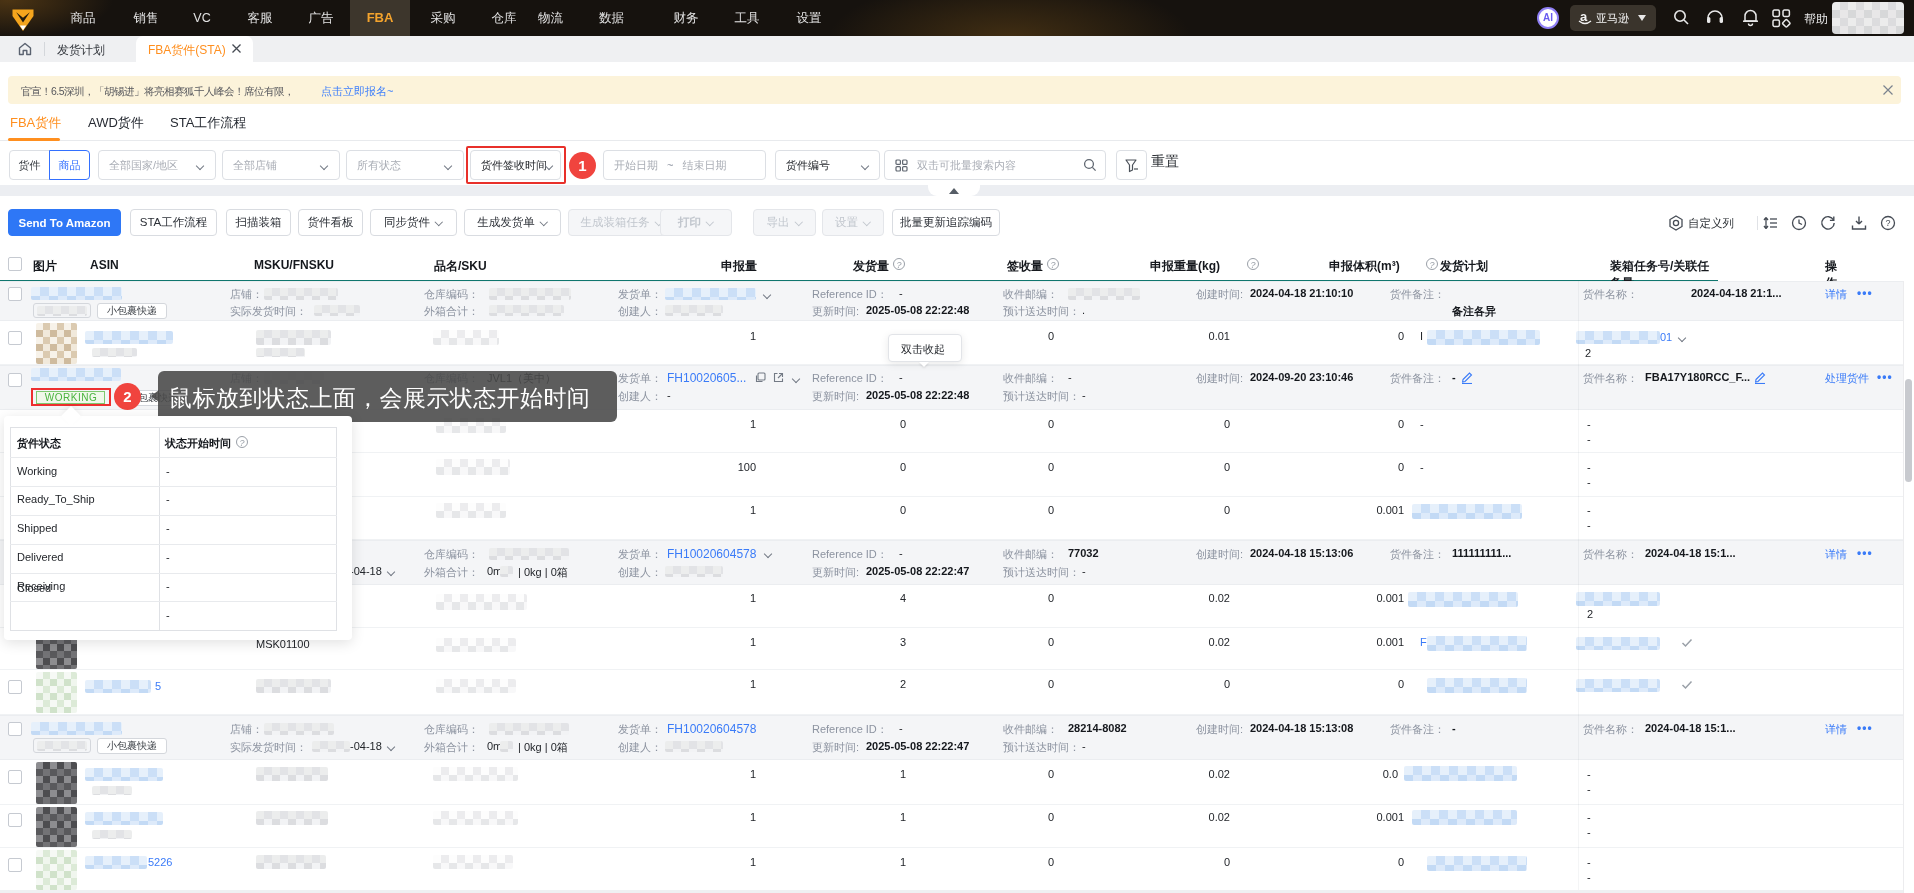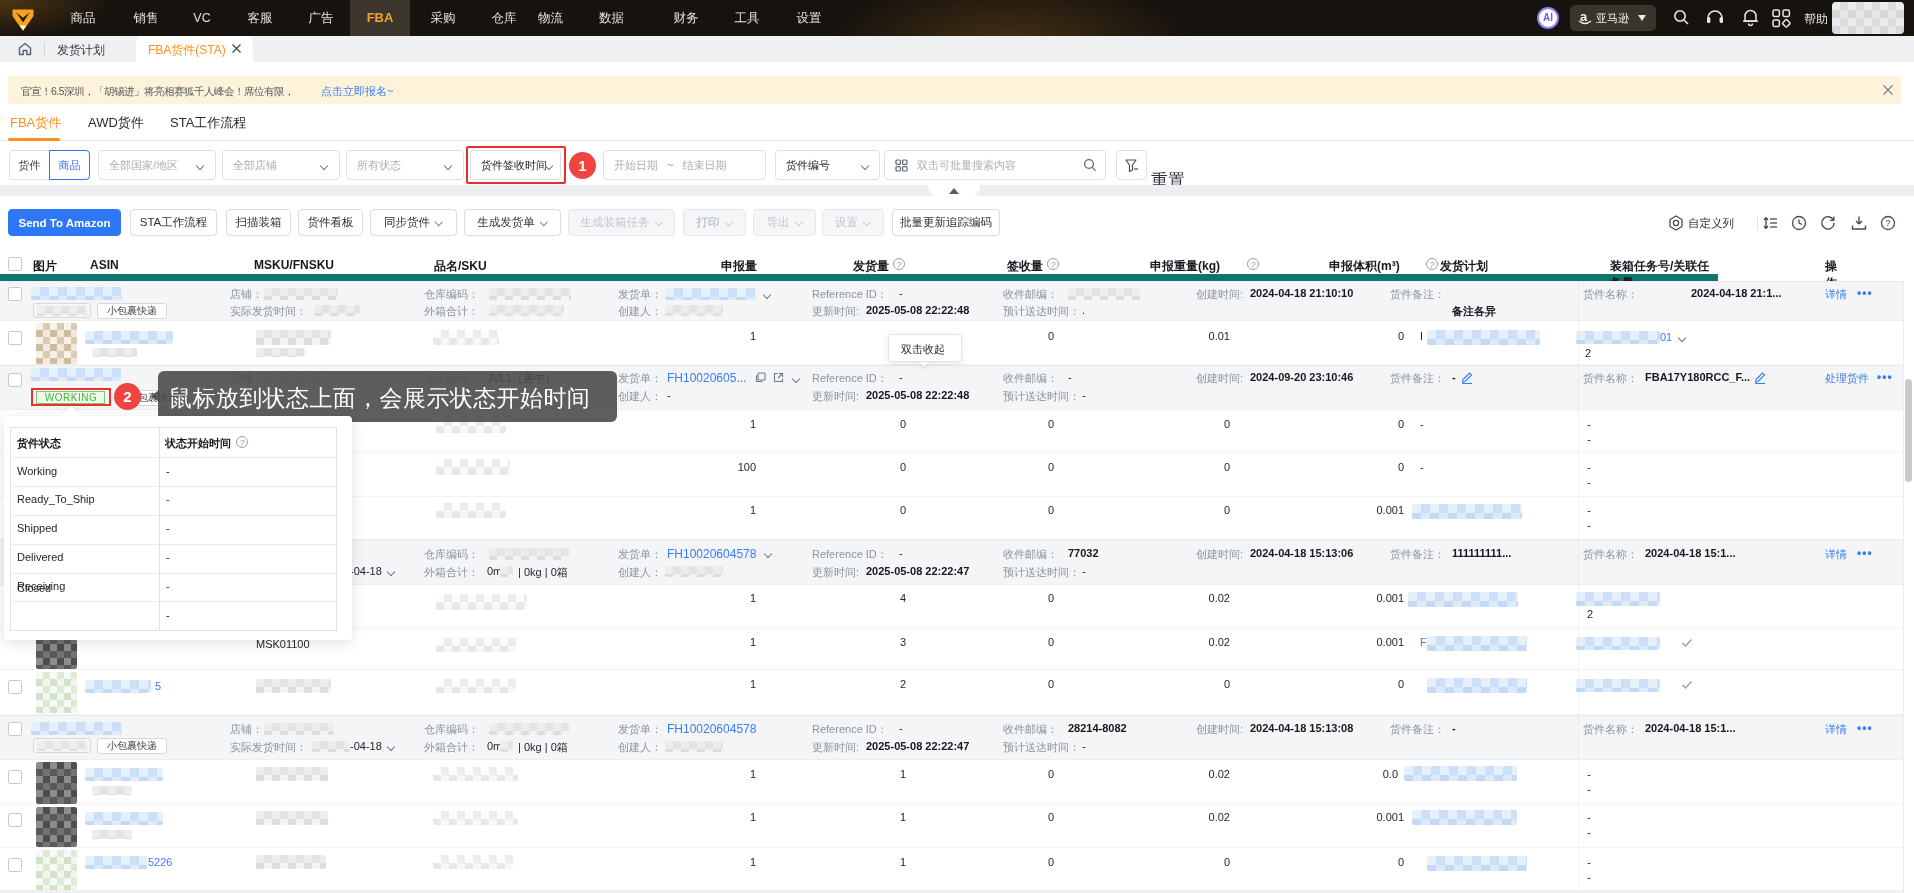--- a/index.html
+++ b/index.html
@@ -149,36 +149,36 @@
       <circle cx="6" cy="6" r="4.4" stroke="#5f6670" stroke-width="1.3" fill="none"></circle>
       <line x1="9.4" y1="9.4" x2="12.6" y2="12.6" stroke="#5f6670" stroke-width="1.3"></line>
     </svg>
 </div>
 <div class="abs" style="left:1116px;top:150px;width:31px;height:30px;border:1px solid #dcdfe4;border-radius:4px;background:#fff">
   <svg style="position:absolute;left:8px;top:8px" width="14" height="14" viewBox="0 0 14 14">
       <path d="M1 1 H11 L7.5 6 V11 L4.5 12.5 V6 Z" stroke="#4a5058" stroke-width="1.2" fill="none" stroke-linejoin="round"></path>
       <line x1="9" y1="10" x2="13" y2="10" stroke="#4a5058" stroke-width="1.2"></line>
     </svg>
 </div>
-<div class="abs" style="left:1151px;top:169px;font-size:17px;color:#2f3338">重置</div>
+<div class="abs" style="left:1151px;top:153px;font-size:14px;color:#2f3338">重置</div>
 
 <div class="abs" style="left:0;top:185px;width:1914px;height:11px;background:#eceef2"></div>
 <div class="abs" style="left:928px;top:185px;width:52px;height:11px;background:#fff;border-radius:0 0 9px 9px"></div>
 <div class="abs" style="left:949px;top:188px;width:0;height:0;border-left:5px solid transparent;border-right:5px solid transparent;border-bottom:6px solid #565d66"></div>
 
 <div class="abs" style="left:0;top:196px;width:1914px;height:697px;background:#fff"></div>
 <div id="toolbar">
     <div class="btn" style="left:8px;width:113px;background:#2e77f6;border-color:#2e77f6;color:#fff;font-weight:bold;">Send To Amazon</div>
     <div class="btn" style="left:130px;width:87px;">STA工作流程</div>
     <div class="btn" style="left:226px;width:65px;">扫描装箱</div>
     <div class="btn" style="left:298px;width:65px;">货件看板</div>
     <div class="btn" style="left:370px;width:87px;">同步货件<span class="bchev"></span></div>
     <div class="btn" style="left:464px;width:97px;">生成发货单<span class="bchev"></span></div>
     <div class="btn dis" style="left:568px;width:107px;">生成装箱任务<span class="bchev"></span></div>
-    <div class="btn dis" style="left:683px;width:63px;font-weight:bold;">打印<span class="bchev"></span></div>
+    <div class="btn dis" style="left:660px;width:72px;font-weight:bold;">打印<span class="bchev"></span></div>
     <div class="btn dis" style="left:753px;width:63px;">导出<span class="bchev"></span></div>
     <div class="btn dis" style="left:822px;width:62px;">设置<span class="bchev"></span></div>
     <div class="btn" style="left:892px;width:108px;">批量更新追踪编码</div>
     <svg class="abs" style="left:1668px;top:215px" width="16" height="16" viewBox="0 0 16 16">
       <path d="M8 1 L14 4.5 V11.5 L8 15 L2 11.5 V4.5 Z" stroke="#464c55" stroke-width="1.3" fill="none"></path>
       <circle cx="8" cy="8" r="2.6" stroke="#464c55" stroke-width="1.3" fill="none"></circle>
     </svg>
     <div class="abs" style="left:1688px;top:216px;font-size:11.5px;color:#2f3338">自定义列</div>
     <div class="abs" style="left:1757px;top:216px;width:1px;height:14px;background:#e0e2e6"></div>
     <svg class="abs" style="left:1762px;top:215px" width="16" height="16" viewBox="0 0 16 16">
@@ -198,21 +198,21 @@
     <svg class="abs" style="left:1851px;top:215px" width="16" height="16" viewBox="0 0 16 16">
       <path d="M8 1.5 V9 M8 9 L5 6 M8 9 L11 6" stroke="#464c55" stroke-width="1.4" fill="none"></path>
       <path d="M1.5 10.5 V14 H14.5 V10.5" stroke="#464c55" stroke-width="1.4" fill="none"></path>
     </svg>
     <svg class="abs" style="left:1880px;top:215px" width="16" height="16" viewBox="0 0 16 16">
       <circle cx="8" cy="8" r="6.5" stroke="#464c55" stroke-width="1.3" fill="none"></circle>
       <text x="8" y="11.2" text-anchor="middle" font-size="9" fill="#464c55" font-family="Liberation Sans">?</text>
     </svg>
   </div>
 
-<div class="abs" id="thead" style="left:0;top:247px;width:1718px;height:34px;border-bottom:7px solid #0f766e;background:#fff">
+<div class="abs" id="thead" style="left:0;top:247px;width:1718px;height:34px;border-bottom:1px solid #0f766e;background:#fff">
   <div class="cb" style="left:8px;top:10px"></div>
   <div class="hd" style="left:33px;top:11px">图片</div>
   <div class="hd" style="left:90px;top:11px">ASIN</div>
   <div class="hd" style="left:254px;top:11px">MSKU/FNSKU</div>
   <div class="hd" style="left:434px;top:11px">品名/SKU</div>
   <div class="hd" style="left:697px;top:11px;width:60px;text-align:right">申报量</div>
   <div class="hd" style="left:853px;top:11px">发货量</div>
     <i class="qi" style="left:893px;top:11px"></i>
   <div class="hd" style="left:1007px;top:11px">签收量</div>
     <i class="qi" style="left:1047px;top:11px"></i>

